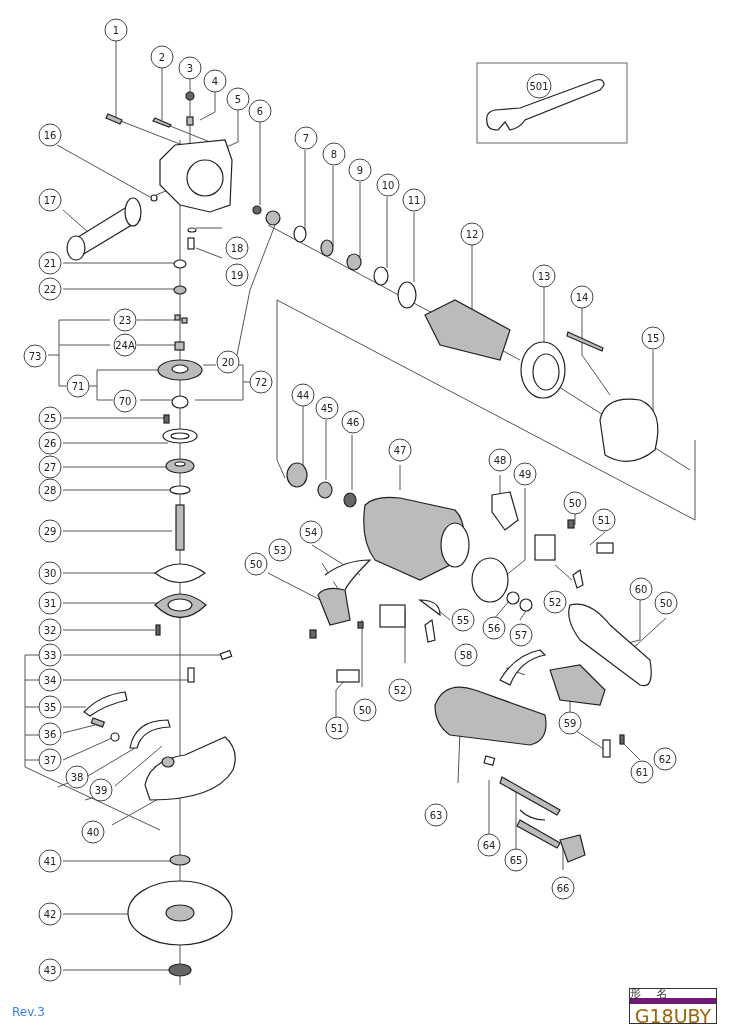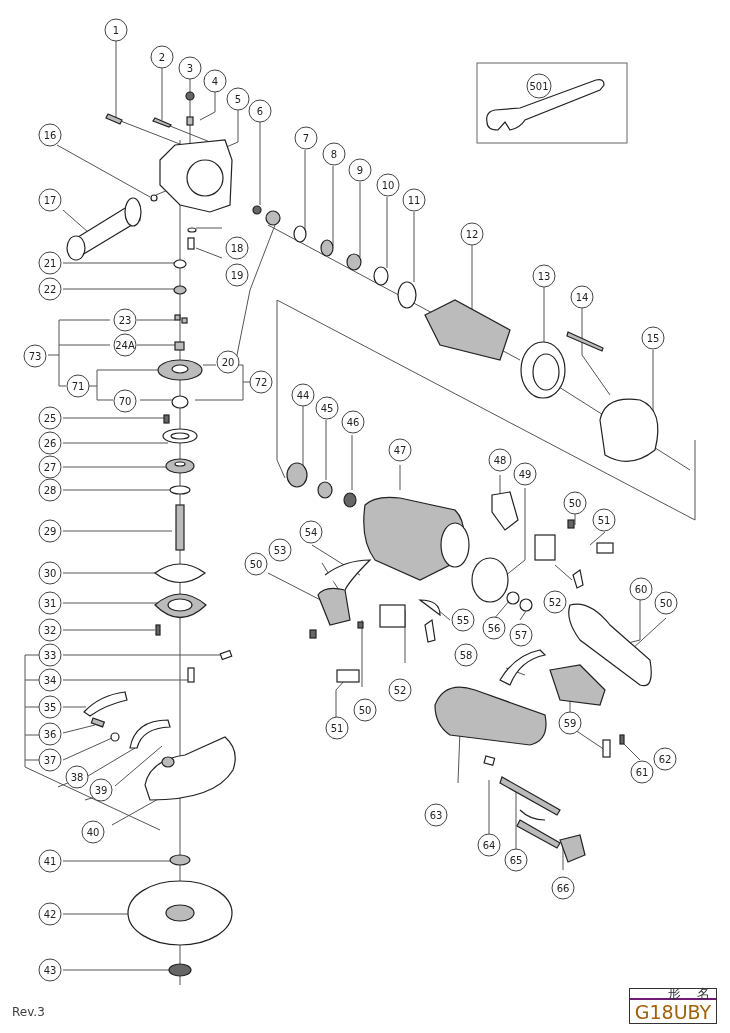--- a/index.html
+++ b/index.html
@@ -4,23 +4,23 @@
 <style>
   html,body{margin:0;padding:0;background:#fff;}
   body{width:730px;height:1033px;position:relative;overflow:hidden;font-family:"DejaVu Sans",sans-serif;}
   #diagram{position:absolute;left:0;top:0;width:730px;height:1033px;}
   .ln{stroke:#555;stroke-width:1;fill:none;}
   .part{stroke:#222;stroke-width:1.2;fill:#fff;}
   .partd{stroke:#222;stroke-width:1.2;fill:#bbb;}
   .partdk{stroke:#222;stroke-width:1.2;fill:#666;}
   .callout circle{fill:#fff;stroke:#444;stroke-width:1;}
   .callout text{font-family:"DejaVu Sans",sans-serif;font-size:10px;fill:#222;text-anchor:middle;dominant-baseline:central;}
-  .rev{position:absolute;left:12px;top:1005px;font-size:12px;color:#404040;font-family:"DejaVu Sans",sans-serif;}
+  .rev{position:absolute;left:12px;top:1005px;font-size:12px;color:#3b82f6;font-family:"DejaVu Sans",sans-serif;}
   .model-box{position:absolute;left:629px;top:988px;width:86px;height:34px;border:1px solid #333;}
-  .model-head{height:9px;border-bottom:2px solid #701a75;font-size:13px;line-height:9px;text-align:right;color:#333;letter-spacing:6px;}
+  .model-head{height:9px;border-bottom:6px solid #701a75;font-size:11px;line-height:9px;text-align:left;color:#333;letter-spacing:6px;}
   .model-name{font-size:19px;line-height:24px;text-align:center;color:#a16207;font-family:"DejaVu Sans",sans-serif;}
 </style>
 </head>
 <body>
 
 <svg id="diagram" viewBox="0 0 730 1033" xmlns="http://www.w3.org/2000/svg">
 
   <g>
 
     <polyline class="ln" points="116,41 116,118"></polyline>

